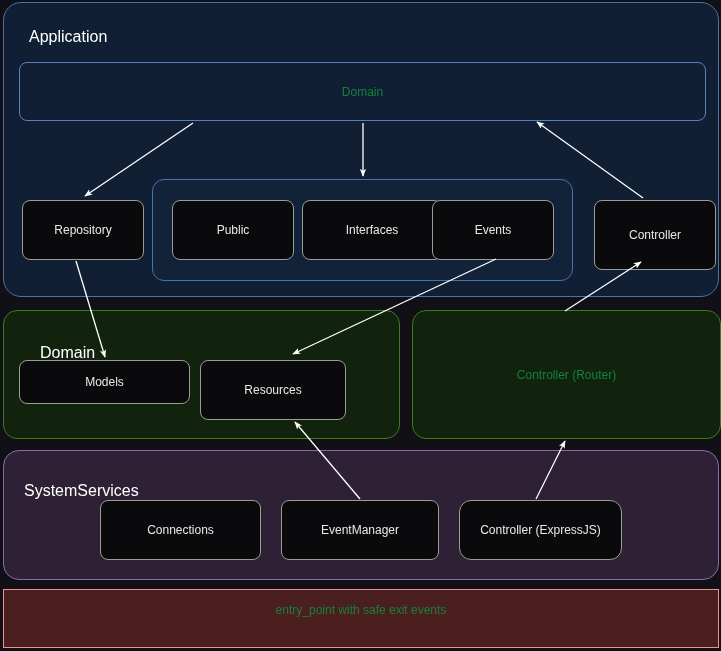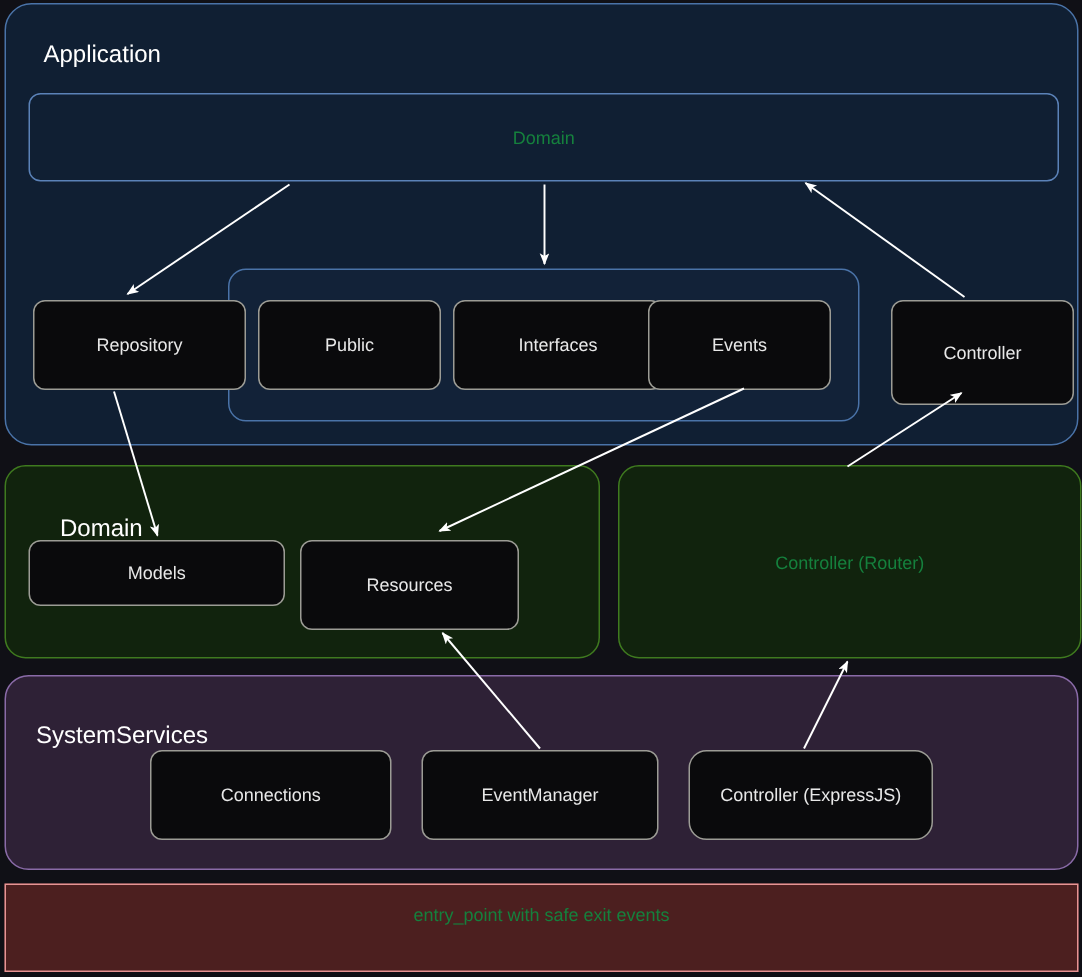--- a/index.html
+++ b/index.html
@@ -84,21 +84,21 @@
   <div class="container-box" id="g-router" style="left: 412px; top: 310px; width: 309px; height: 129px; background: rgb(17, 35, 13); border-color: rgb(63, 122, 31); border-radius: 14px;"></div>
   <div class="plain-node" id="lbl-router" style="left: 412px; top: 310px; width: 309px; height: 129px;">Controller (Router)</div>
 
   <div class="container-box" id="g-sysservices" style="left: 3px; top: 450px; width: 716px; height: 130px; background: rgb(46, 33, 54); border-color: rgb(138, 107, 168); border-radius: 16px;"></div>
   <div class="group-label" id="lbl-sysservices" style="left: 24px; top: 484px;">SystemServices</div>
 
   <div class="container-box" id="g-entrypoint" style="left: 3px; top: 589px; width: 716px; height: 59px; background: rgb(76, 31, 31); border-color: rgb(231, 148, 148); border-radius: 0px;"></div>
   <div class="plain-node" id="lbl-entrypoint" style="left: 3px; top: 580px; width: 716px; height: 59px;">entry_point with safe exit events</div>
 
   <div id="node-layer">
-      <div class="node" style="left: 22px; top: 200px; width: 142px; height: 60px;">
+      <div class="node" style="left: 22px; top: 200px; width: 122px; height: 60px;">
         <span>Repository</span>
       </div>
       <div class="node" style="left: 172px; top: 200px; width: 122px; height: 60px;">
         <span>Public</span>
       </div>
       <div class="node" style="left: 302px; top: 200px; width: 140px; height: 60px;">
         <span>Interfaces</span>
       </div>
       <div class="node" style="left: 432px; top: 200px; width: 122px; height: 60px;">
         <span>Events</span>

